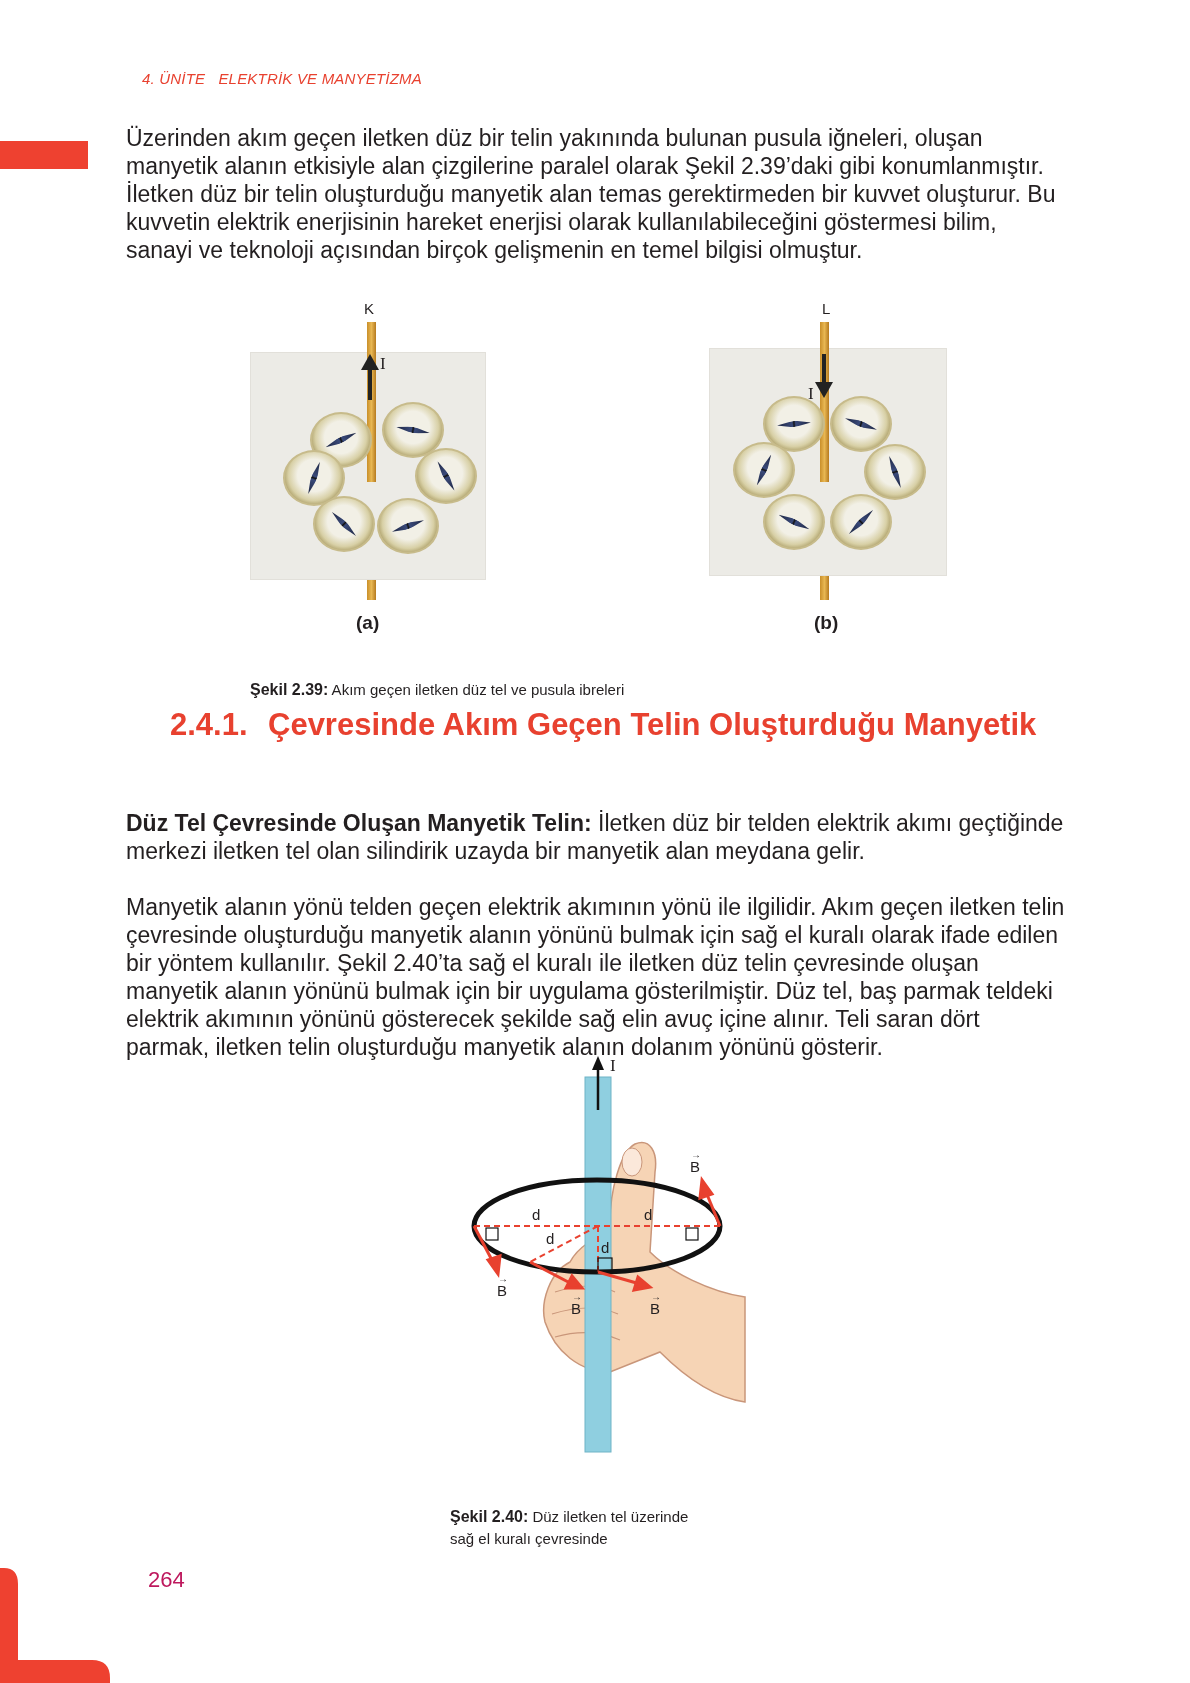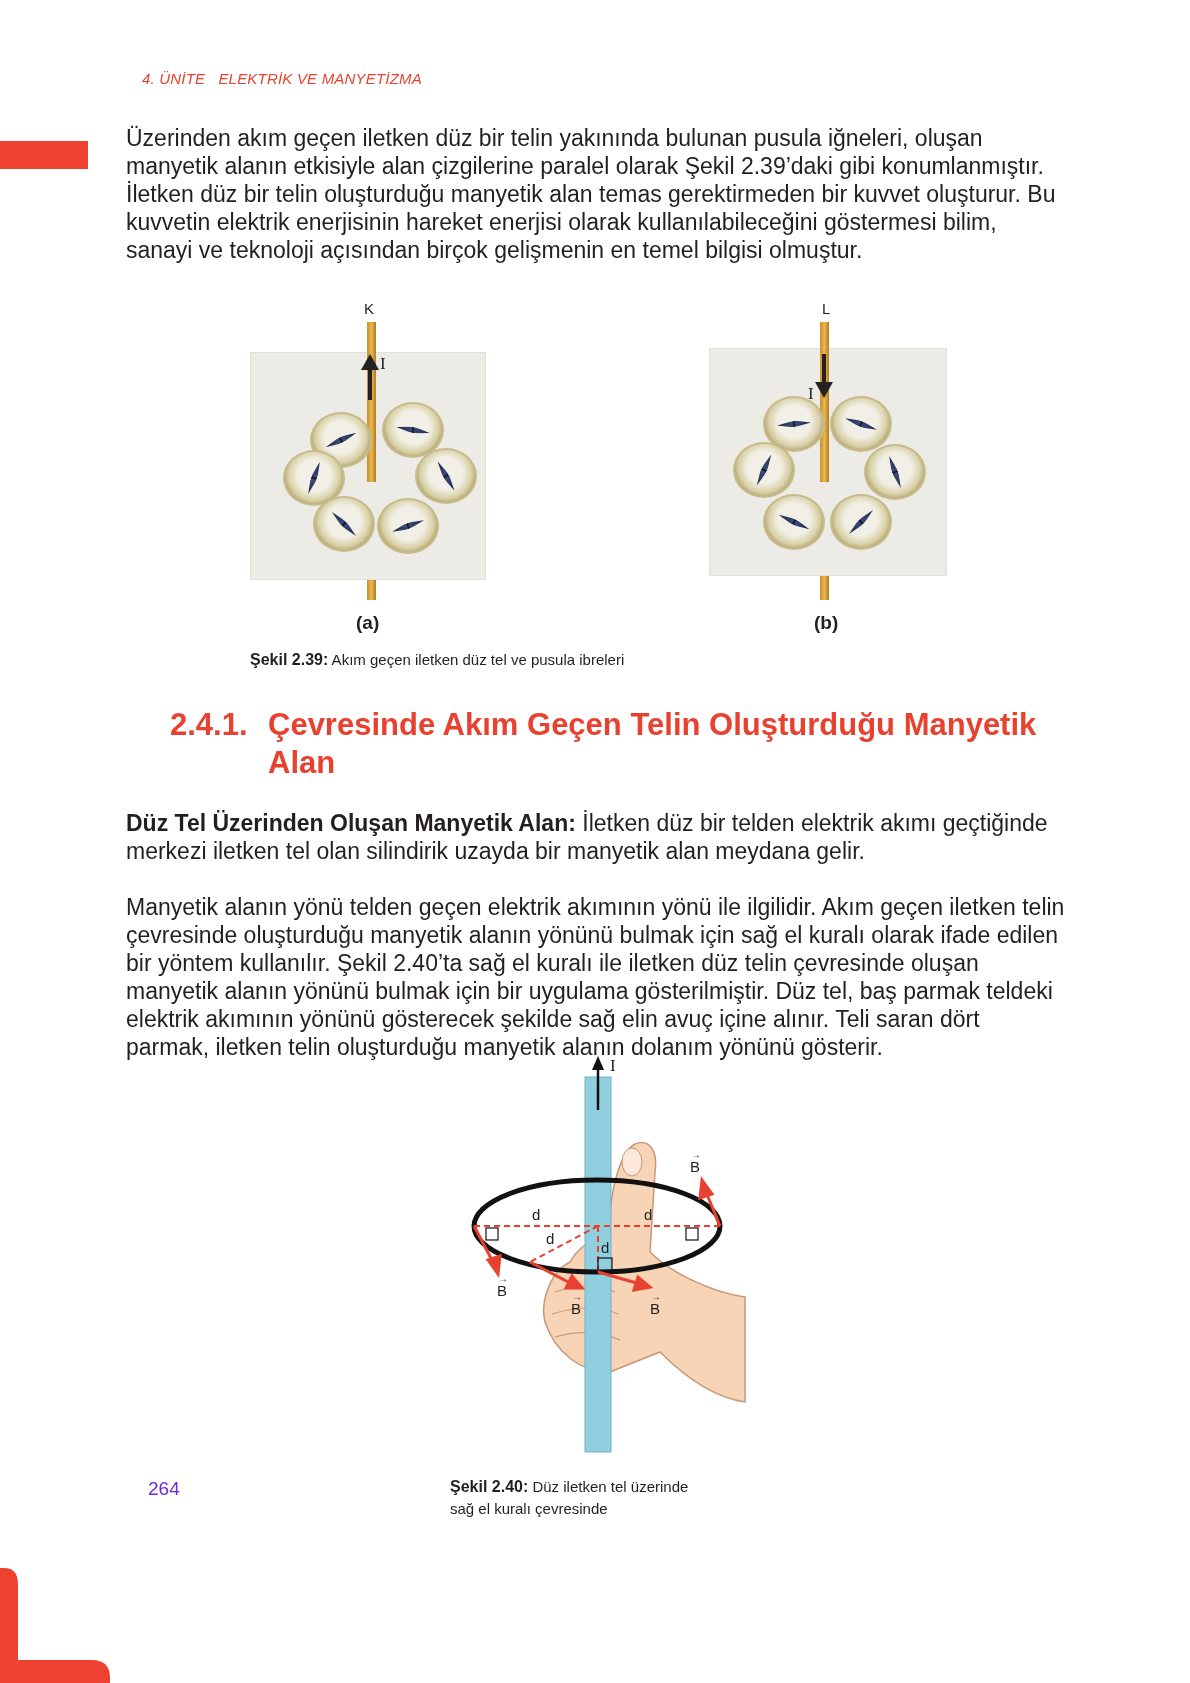--- a/index.html
+++ b/index.html
@@ -13,26 +13,26 @@
   .photo { position:absolute; background:#ecebe6; box-shadow:0 0 0 1px #e2e0da inset; }
   .wire { position:absolute; width:9px; background:linear-gradient(90deg,#c98f2a,#e8b752,#b67a1f); }
   .compass { position:absolute; width:58px; height:52px; border-radius:50%;
              background:radial-gradient(ellipse at 50% 45%, #f2f0e6 40%, #d8d0a6 62%, #b8ac78 72%, #ebe6d2 80%);
              border:2px solid #c7bb8b; }
   .needle { position:absolute; left:50%; top:50%; width:34px; height:6px; margin-left:-17px; margin-top:-3px;
             background:linear-gradient(90deg,#1d2540,#3a4a7a 45%,#111 50%,#3a4a7a 55%,#1d2540);
             clip-path:polygon(0 50%,45% 0,55% 0,100% 50%,55% 100%,45% 100%); }
   .arrow-label { position:absolute; font-family:"Liberation Serif", serif; font-size:17px; color:#231f20; }
   .sub-label { position:absolute; font-size:19px; font-weight:bold; color:#231f20; }
-  .caption { position:absolute; font-size:15px; color:#231f20; }
+  .caption { position:absolute; font-size:15px; color:#231f20;margin-top:30px; }
   .caption b { font-weight:bold; font-size:16px; }
   .section-title { position:absolute; left:170px; top:706px; font-size:31px; font-weight:bold; color:#e8412f; line-height:38px; }
   .section-title .num { display:inline-block; width:98px; }
   .section-title .cont { padding-left:98px; display:block; }
-  .page-num { position:absolute; left:148px; top:1478px; font-size:19px; color:#6d28d9; }
+  .page-num { position:absolute; left:148px; top:1567px; font-size:22px; color:#be185d; }
   .corner { position:absolute; left:0; top:1568px; width:110px; height:115px; }
 </style>
 </head>
 <body>
 
 <div class="header"><span>4. ÜNİTE</span>   <span>ELEKTRİK VE MANYETİZMA</span></div>
 
 <div class="red-tab"></div>
 
 <p class="para" style="top:124px;margin:0;">Üzerinden akım geçen iletken düz bir telin yakınında bulunan pusula iğneleri, oluşan manyetik alanın etkisiyle alan çizgilerine paralel olarak Şekil 2.39’daki gibi konumlanmıştır. İletken düz bir telin oluşturduğu manyetik alan temas gerektirmeden bir kuvvet oluşturur. Bu kuvvetin elektrik enerjisinin hareket enerjisi olarak kullanılabileceğini göstermesi bilim, sanayi ve teknoloji açısından birçok gelişmenin en temel bilgisi olmuştur.</p>
@@ -96,24 +96,23 @@
   <div class="compass" style="left:830px;top:494px;">
       <div class="needle" style="transform:rotate(-45deg)"></div>
     </div>
   <div class="sub-label" style="left:814px;top:612px;">(b)</div>
 </div>
 
 <div class="caption" style="left:250px;top:651px;"><b>Şekil 2.39:</b><span> Akım geçen iletken düz tel ve pusula ibreleri</span></div>
 
 <h2 class="section-title" style="margin:0;">
   <span class="num">2.4.1.</span><span>Çevresinde Akım Geçen Telin Oluşturduğu Manyetik</span>
-  <span class="cont">Alan</span>
 </h2>
 
-<p class="para" style="top:809px;margin:0;"><b>Düz Tel Üzerinden Oluşan Manyetik Alan:</b><span> İletken düz bir telden elektrik akımı geçtiğinde merkezi iletken tel olan silindirik uzayda bir manyetik alan meydana gelir.</span></p>
+<p class="para" style="top:809px;margin:0;"><b>Düz Tel Çevresinde Oluşan Manyetik Telin:</b><span> İletken düz bir telden elektrik akımı geçtiğinde merkezi iletken tel olan silindirik uzayda bir manyetik alan meydana gelir.</span></p>
 
 <p class="para" style="top:893px;margin:0;">Manyetik alanın yönü telden geçen elektrik akımının yönü ile ilgilidir. Akım geçen iletken telin çevresinde oluşturduğu manyetik alanın yönünü bulmak için sağ el kuralı olarak ifade edilen bir yöntem kullanılır. Şekil 2.40’ta sağ el kuralı ile iletken düz telin çevresinde oluşan manyetik alanın yönünü bulmak için bir uygulama gösterilmiştir. Düz tel, baş parmak teldeki elektrik akımının yönünü gösterecek şekilde sağ elin avuç içine alınır. Teli saran dört parmak, iletken telin oluşturduğu manyetik alanın dolanım yönünü gösterir.</p>
 
 <svg style="position:absolute;left:460px;top:1052px;" width="300" height="410" viewBox="0 0 300 410">
 
   <g>
     <path d="M150 170 C150 140 160 100 175 92 C190 86 198 100 195 120 L190 200 C210 220 250 240 285 245 L285 350 C250 345 220 320 200 300 L150 320 C120 320 95 300 85 270 C80 250 90 220 110 210 C118 195 135 185 150 180 Z" fill="#f6d4b5" stroke="#c9967a" stroke-width="1.5"></path>
     <path d="M95 240 C120 232 140 232 155 240" fill="none" stroke="#c9967a" stroke-width="1.2"></path>
     <path d="M92 262 C118 254 140 254 158 262" fill="none" stroke="#c9967a" stroke-width="1.2"></path>
     <path d="M95 285 C120 278 142 280 160 288" fill="none" stroke="#c9967a" stroke-width="1.2"></path>

